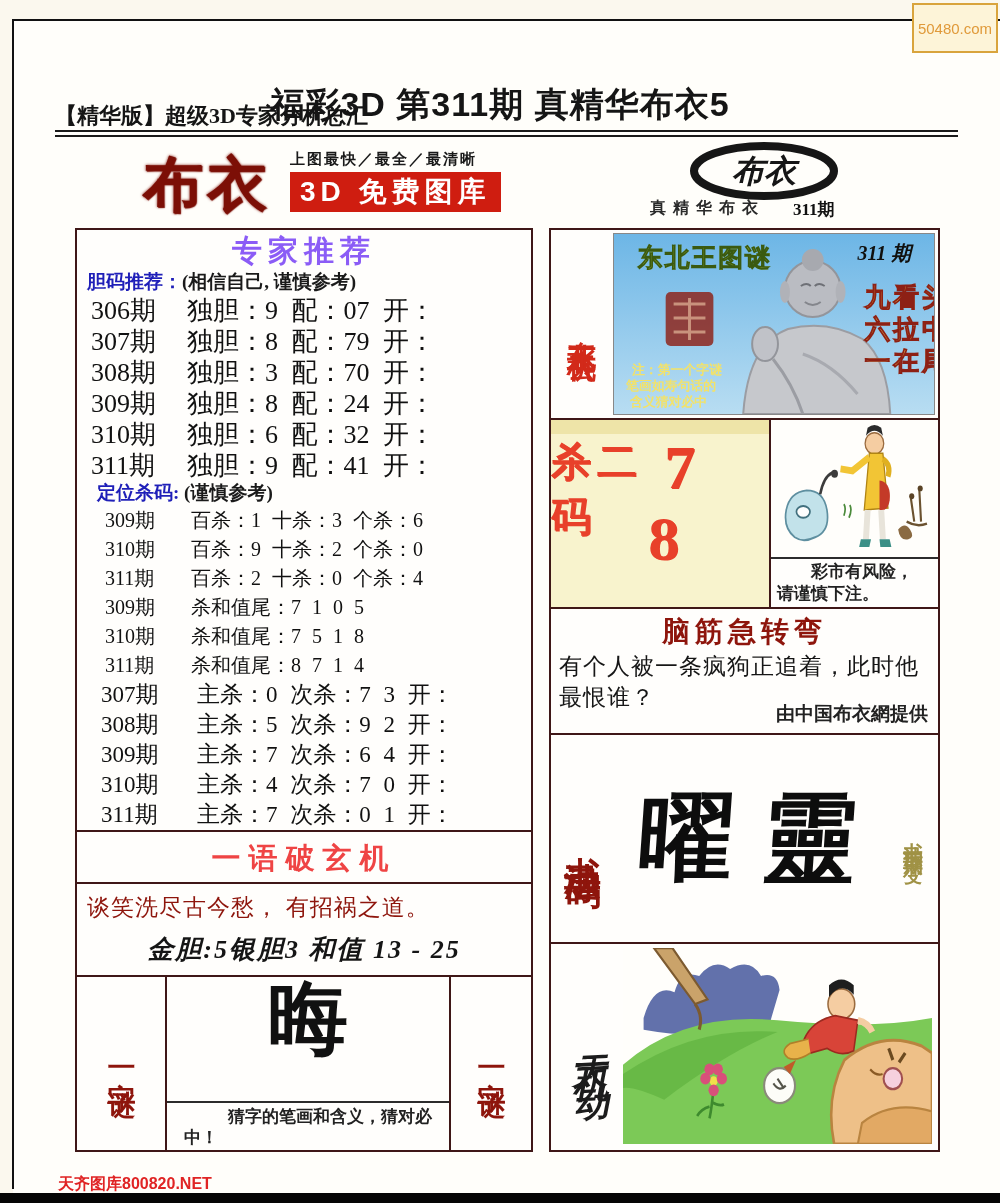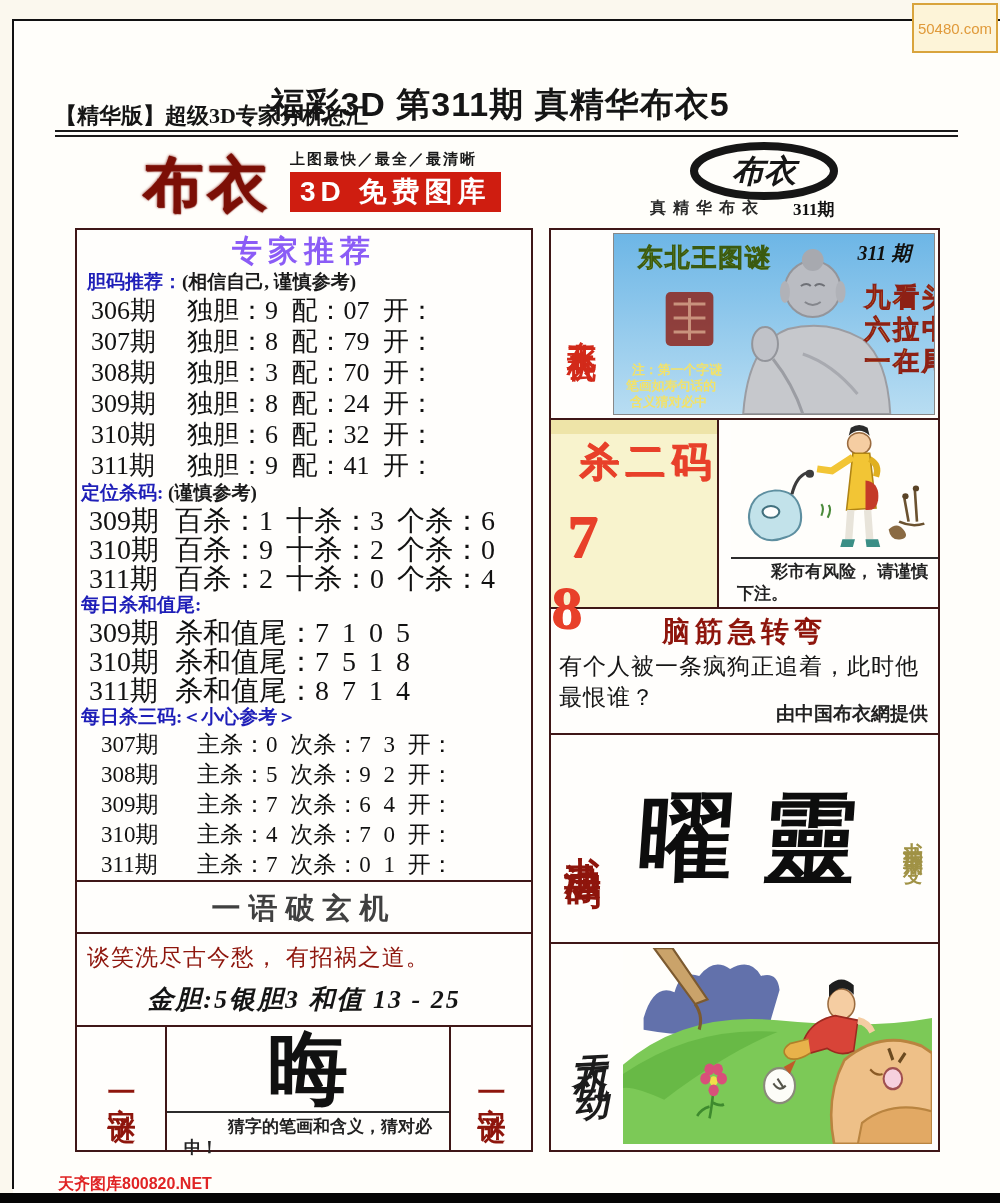--- a/index.html
+++ b/index.html
@@ -64,31 +64,31 @@
   .sec-title {
     text-align:center; font-weight:bold; font-size:30px; color:#8b5cf6;
     letter-spacing:6px; height:40px; line-height:42px;
   }
   .head-line { padding-left:10px; height:25px; line-height:24px; font-size:19px; font-weight:bold; }
   .lbl-blue { color:#1f1fb8; }
   .lbl-dark { color:#1a1a1a; }
   .row-lg { padding-left:14px; font-size:26px; line-height:31px; color:#111; white-space:nowrap; }
   .row-lg .p { display:inline-block; width:96px; }
   .row-lg .b { word-spacing:7px; }
-  .sub-head { padding-left:4px; height:25px; line-height:24px; font-size:19px; font-weight:bold; color:#1f1fb8; }
-  .row-md { padding-left:12px; font-size:28px; line-height:29px; color:#111; white-space:nowrap; }
+  .sub-head { padding-left:20px; height:25px; line-height:24px; font-size:19px; font-weight:bold; color:#1f1fb8; }
+  .row-md { padding-left:28px; font-size:20px; line-height:29px; color:#111; white-space:nowrap; }
   .row-md .p { display:inline-block; width:86px; }
   .row-md .b { word-spacing:6px; }
   .row-sm5 { padding-left:24px; font-size:23px; line-height:30px; color:#111; white-space:nowrap; }
   .row-sm5 .p { display:inline-block; width:96px; }
   .row-sm5 .b { word-spacing:7px; }
 
   .divider { border-top:2px solid #3f1717; }
   .oneword-title {
-    text-align:center; font-weight:bold; font-size:29px; color:#404040;
+    text-align:center; font-weight:bold; font-size:29px; color:#ef4444;
     letter-spacing:8px; height:50px; line-height:52px;border-radius:22px;
   }
   .poem { color:#8e150c; font-size:23px; padding:8px 6px 4px 10px; letter-spacing:1px; }
   .gold-line {
     font-style:italic; font-weight:bold; font-size:26px; color:#151515;
     text-align:center; padding:5px 0 8px 0; letter-spacing:2px;
   }
   .riddle-row { flex:1; display:flex; border-top:2px solid #3f1717; min-height:120px; }
   .riddle-cell-side {
     width:90px; display:flex; align-items:center; justify-content:center;
@@ -117,33 +117,33 @@
   .sec-dongbei { height:190px; display:flex; }
   .v-strip { width:62px; display:flex; align-items:center; justify-content:center; }
   .v-dongbei {
     writing-mode:vertical-rl; text-orientation:upright;
     color:#d22a1a; font-weight:bold; font-size:29px; letter-spacing:3px;
   }
   .dongbei-img { margin:3px 3px 3px 0; flex:1; border:1px solid #888; }
 
   .sec-sha2 { height:189px; display:flex; }
   .sha2-left {
-    width:168px; border-right:2px solid #3f1717;
+    width:220px; border-right:2px solid #3f1717;
     background:linear-gradient(#eee4a8 0 14px, #f8f3cd 14px);
-    display:flex; flex-direction:column; align-items:flex-end;
+    display:flex; align-items:flex-start;
   }
   .sha2-title {
     margin-top:14px; color:#e8402a; font-weight:bold; font-size:40px; letter-spacing:6px;
     text-shadow:1px 1px 0 #e8402a;
   }
   .sha2-nums {
     margin-top:12px; color:#e8402a; font-weight:bold; font-size:62px; letter-spacing:26px;
     text-indent:16px; text-shadow:1px 1px 0 #e8402a;
   }
-  .sha2-right { flex:1; display:flex; flex-direction:column;margin-left:12px; }
+  .sha2-right { flex:1; display:flex; flex-direction:column; }
   .sha2-cartoon { flex:1; }
   .sha2-caption {
     border-top:2px solid #2c2c2c; font-size:17px; font-weight:bold; color:#222;
     padding:2px 6px; text-indent:34px; line-height:1.3;
   }
 
   .sec-brain { height:126px; padding:4px 8px 0 8px; }
   .brain-title { text-align:center; font-weight:bold; font-size:28px; color:#8e150c; letter-spacing:5px; }
   .brain-q { font-size:23px; color:#161616; line-height:1.35; letter-spacing:1px; }
   .brain-src { position:absolute; right:10px; bottom:6px; font-size:19px; font-weight:bold; color:#222; }
@@ -252,37 +252,35 @@
 
       <div class="row-md">
         <span class="p">310期</span><span class="b">百杀：9 十杀：2 个杀：0</span>
       </div>
 
       <div class="row-md">
         <span class="p">311期</span><span class="b">百杀：2 十杀：0 个杀：4</span>
       </div>
     </div>
 
-  <div class="sub-head">每日杀和值尾:</div>
   <div>
 
       <div class="row-md">
         <span class="p">309期</span><span class="b">杀和值尾：7 1 0 5</span>
       </div>
 
       <div class="row-md">
         <span class="p">310期</span><span class="b">杀和值尾：7 5 1 8</span>
       </div>
 
       <div class="row-md">
         <span class="p">311期</span><span class="b">杀和值尾：8 7 1 4</span>
       </div>
     </div>
 
-  <div class="sub-head">每日杀三码:＜小心参考＞</div>
   <div>
 
       <div class="row-sm5">
         <span class="p">307期</span><span class="b">主杀：0 次杀：7 3 开：</span>
       </div>
 
       <div class="row-sm5">
         <span class="p">308期</span><span class="b">主杀：5 次杀：9 2 开：</span>
       </div>
 

